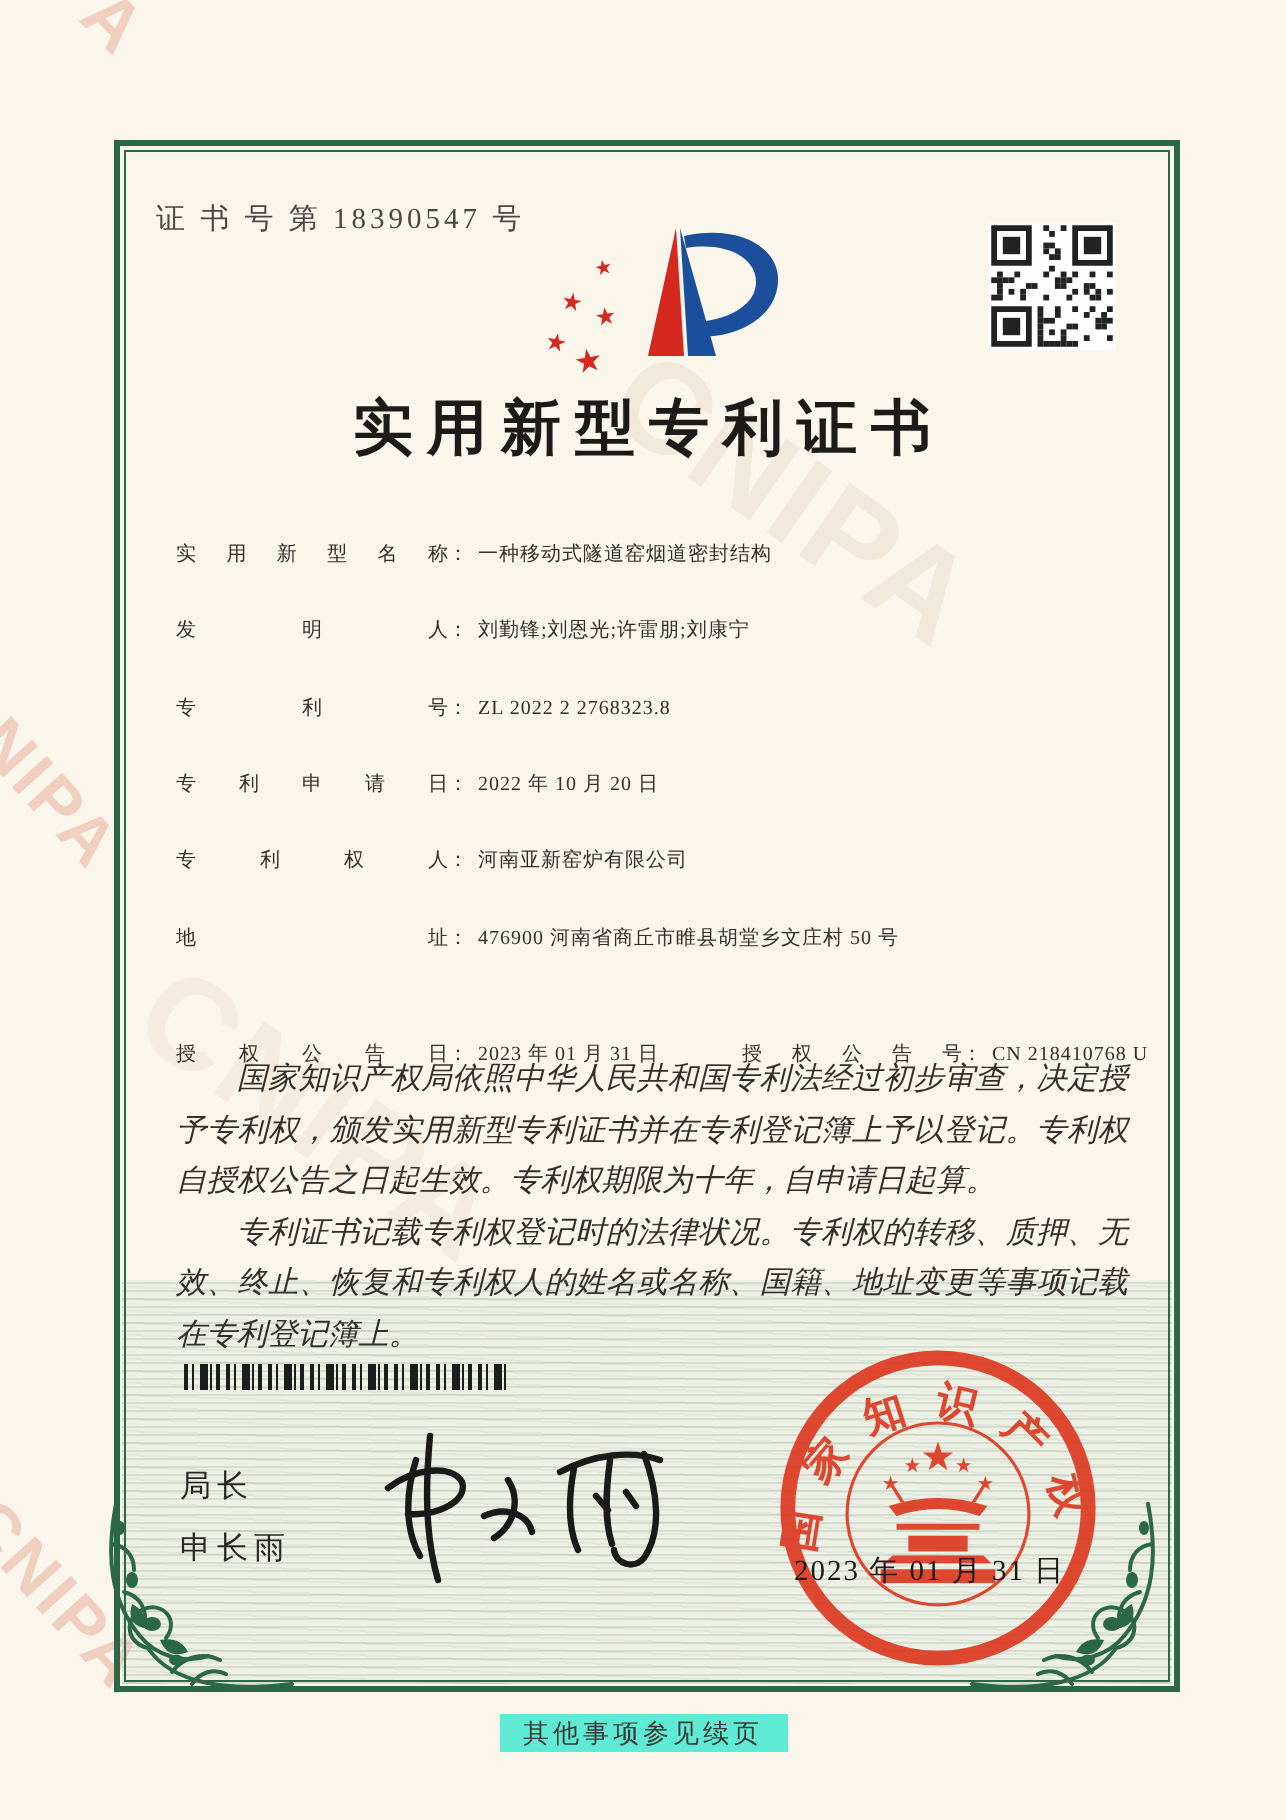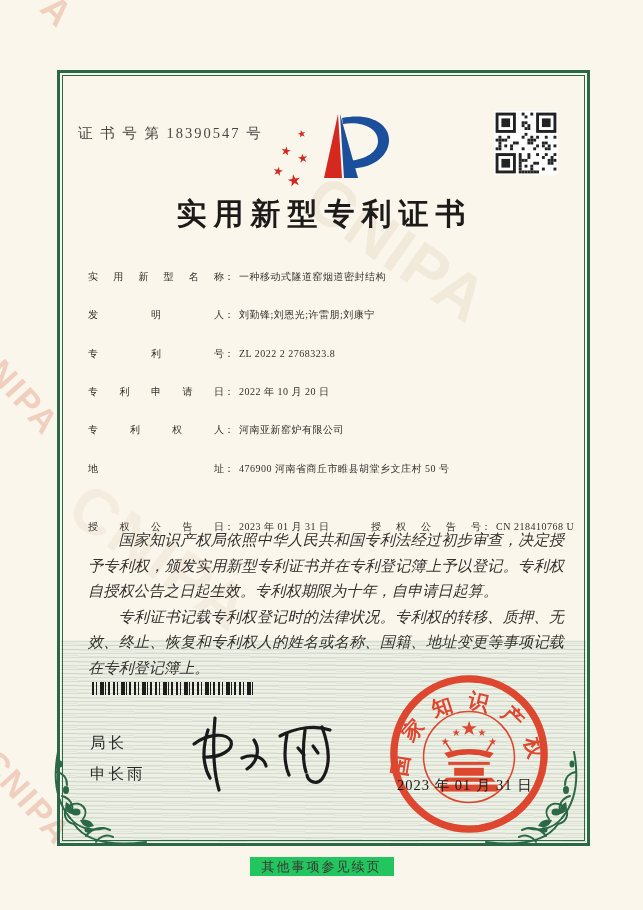--- a/index.html
+++ b/index.html
@@ -27,21 +27,21 @@
   .guilloche{position:absolute; left:61px; top:640px; width:525px; height:202px; z-index:2;
          background-color:rgba(205,222,208,.25);
          background-image:
            repeating-linear-gradient(0deg, rgba(90,140,110,.18) 0 1px, transparent 1px 4px),
            repeating-linear-gradient(2deg, rgba(90,140,110,.10) 0 1px, transparent 1px 6px);}
   .flourish{position:absolute; z-index:4;}
   .flourish.left{left:36px; top:750px;}
   .flourish.right{left:484px; top:750px; transform:scaleX(-1);}
   
   .z{position:absolute; z-index:3;}
-  .cert-no{left:78px; top:100px; font-size:14.5px; letter-spacing:2px; color:#4a4642;margin-top:24px;}
+  .cert-no{left:78px; top:100px; font-size:14.5px; letter-spacing:2px; color:#4a4642;}
   .logo{left:252px; top:108px;}
   .qr{left:494px; top:111px; width:62px; height:62px; background:#fefefe; padding:1px;}
   .title{left:57px; top:194px; width:535px; text-align:center; font-size:30px; font-weight:bold;
          letter-spacing:7px; color:#1d1b19;}
   .frow{left:88px; width:486px; font-size:10px; color:#33302c; white-space:nowrap;}
   .flabel{display:inline-block; width:136px; text-align:justify; text-align-last:justify; vertical-align:top;}
   .flabel2{display:inline-block; width:110px; text-align:justify; text-align-last:justify; vertical-align:top;padding-left:15px;}
   .fcolon{display:inline-block; margin-right:5px;}
   .fvalue{letter-spacing:.5px;}
   .grant2{position:absolute; left:268px; top:0;}
@@ -54,21 +54,21 @@
            #1d1d1d 8px 12px, transparent 12px 13px, #1d1d1d 13px 14px, transparent 14px 16px,
            #1d1d1d 16px 18px, transparent 18px 21px);}
   .signer-title{left:90px; top:733px; font-size:15.5px; letter-spacing:3px; color:#2a2826;}
   .signer-name{left:90px; top:764px; font-size:15.5px; letter-spacing:3px; color:#2a2826;text-align:center;}
   .signature{left:180px; top:712px;}
   .seal{left:385px; top:670px;}
   .seal-date{left:397px; top:776px; width:160px; font-size:14.5px; letter-spacing:1px; color:#1c1a18;}
   .page-num{left:57px; top:827px; width:533px; text-align:center; font-size:12.5px;
          letter-spacing:1px; color:#3c3935;}
   .note{left:0; top:858px; width:643px; text-align:center; font-size:13px; letter-spacing:2px; color:#3c3935;}
-  .note span{background:#22c55e; padding:2px 12px;}
+  .note span{background:#5eead4; padding:2px 12px;}
 </style>
 </head>
 <body>
 
 <div class="page">
 
   <div class="wm wm-pink wm1">CNIPA</div>
   <div class="wm wm-pink wm2">CNIPA</div>
   <div class="wm wm-pink wm3">CNIPA</div>
   <div class="wm wm-beige wm4">CNIPA</div>

